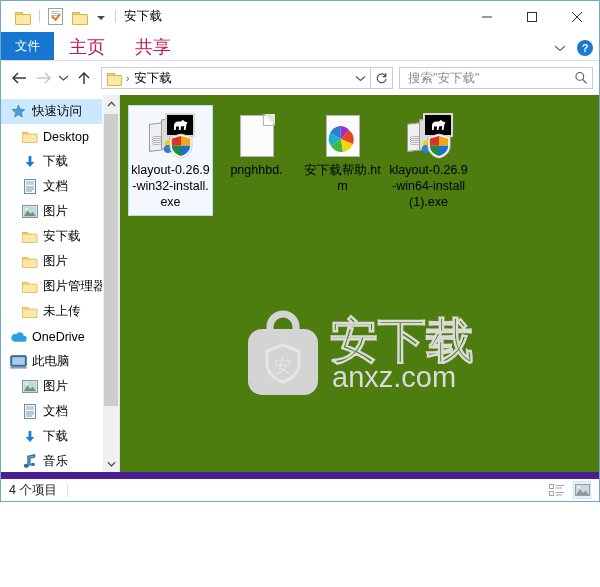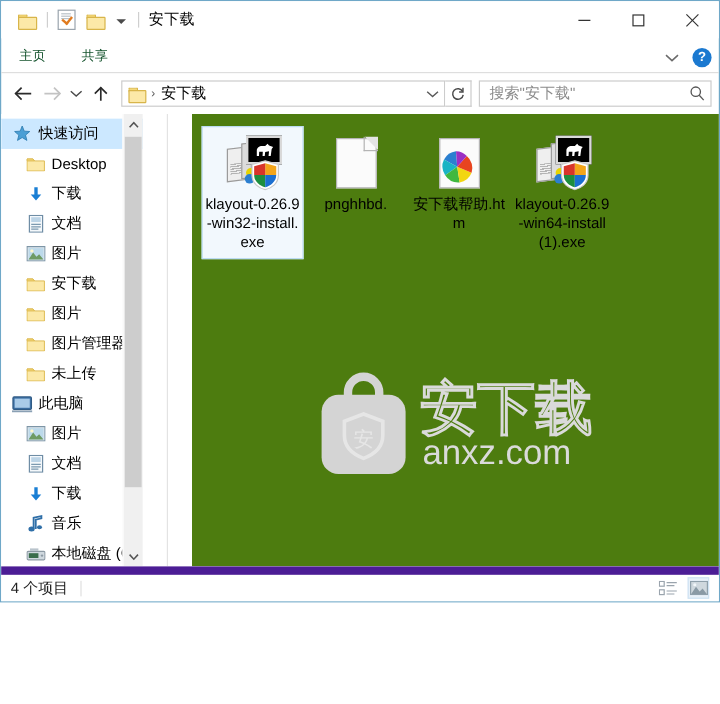--- a/index.html
+++ b/index.html
@@ -47,21 +47,21 @@
   }
   .wincontrols{position:absolute;right:0;top:0;height:31px;display:flex;}
   .wc{width:45px;height:31px;display:flex;align-items:center;justify-content:center;}
   .wc svg{display:block;}
   
   .ribbon{
     height:28px;min-height:28px;display:flex;align-items:flex-end;position:relative;
     border-bottom:1px solid #dedede;
   }
   .tab{
-    height:26px;line-height:26px;padding:0 15px;font-size:11px;color:#14532d;cursor:default;
+    height:26px;line-height:26px;padding:0 15px;font-size:18px;color:#be185d;cursor:default;
   }
   .tab.file{
     background:#1577d0;color:#fff;height:28px;line-height:28px;padding:0 14px;font-size:12.5px;
   }
   .ribbon-right{position:absolute;right:6px;bottom:4px;display:flex;align-items:center;gap:11px;}
   .help-btn{
     width:16px;height:16px;border-radius:50%;background:#1b79d0;color:#fff;font-size:11px;
     display:flex;align-items:center;justify-content:center;font-weight:bold;
   }
   
@@ -89,21 +89,21 @@
   .refresh{
     width:22px;height:22px;border:1px solid #ccc;border-left:none;background:#fff;
     display:flex;align-items:center;justify-content:center;box-sizing:border-box;
   }
   .searchbox{
     width:194px;height:22px;border:1px solid #ccc;background:#fff;margin-left:6px;
     display:flex;align-items:center;padding:0 4px 0 8px;box-sizing:border-box;
   }
   .search-ph{flex:1;font-size:12.5px;color:#8b8b8b;}
   
-  .content{flex:1;display:flex;min-height:0;position:relative;gap:20px;}
+  .content{flex:1;display:flex;min-height:0;position:relative;}
   .sidebar{
     width:118px;min-width:118px;position:relative;overflow:hidden;background:#fff;
     padding-top:4px;box-sizing:border-box;
   }
   .navitem{
     height:25px;display:flex;align-items:center;font-size:12.5px;color:#000;
     white-space:nowrap;position:relative;padding-right:2px;box-sizing:border-box;
   }
   .navitem.selected{background:#cce8ff;border-top:1px solid #cce8ff;border-bottom:1px solid #cce8ff;}
   .ni-ico{width:19px;min-width:19px;display:flex;align-items:center;justify-content:center;margin-right:4px;}
@@ -221,20 +221,21 @@
       <div class="wc">
         <svg width="12" height="12" viewBox="0 0 12 12">
             <line x1="1" y1="1" x2="11" y2="11" stroke="#333" stroke-width="1"></line>
             <line x1="11" y1="1" x2="1" y2="11" stroke="#333" stroke-width="1"></line>
           </svg>
       </div>
     </div>
   </div>
 
   <div class="ribbon">
+    <div class="tab file">文件</div>
     <div class="tab">主页</div>
     <div class="tab">共享</div>
     <div class="ribbon-right">
       <svg width="12" height="8" viewBox="0 0 12 8">
         <polyline points="1,2 6,6.5 11,2" fill="none" stroke="#6b6b6b" stroke-width="1.3"></polyline>
       </svg>
       <div class="help-btn">?</div>
     </div>
   </div>
 
@@ -380,20 +381,28 @@
             <span class="ni-label">图片管理器</span>
           </div>
           <div class="navitem ind-1">
             <span class="ni-ico">
               <svg width="16" height="13" viewBox="0 0 16 13">
                 <path d="M0.5 2.5 h5 l1.2 1.6 h8.3 v8.4 h-14.5 z" fill="#fce9a8" stroke="#dcb94e" stroke-width=".8"></path>
                 <path d="M0.5 2.5 h5 l1.2 1.6 h-6.2 z" fill="#f6d87c" stroke="#dcb94e" stroke-width=".8"></path>
               </svg>
             </span>
             <span class="ni-label">未上传</span>
+          </div>
+          <div class="navitem ind-0">
+            <span class="ni-ico">
+              <svg width="17" height="12" viewBox="0 0 17 12">
+                <path d="M4.4 10.8 h9.1 a3 3 0 0 0 .3 -6 a4.1 4.1 0 0 0 -7.6 -1.6 a3.4 3.4 0 0 0 -1.8 7.6 z" fill="#2b9fe0"></path>
+              </svg>
+            </span>
+            <span class="ni-label">OneDrive</span>
           </div>
           <div class="navitem ind-0">
             <span class="ni-ico">
               <svg width="17" height="14" viewBox="0 0 17 14">
                 <rect x="0.8" y="0.8" width="15.4" height="10.4" rx="1" fill="#3f73a8" stroke="#2f5a84"></rect>
                 <rect x="2.2" y="2.2" width="12.6" height="7.6" fill="#a9cbe8"></rect>
                 <rect x="0" y="12" width="17" height="1.6" fill="#8aa0b4"></rect>
               </svg>
             </span>
             <span class="ni-label">此电脑</span>

